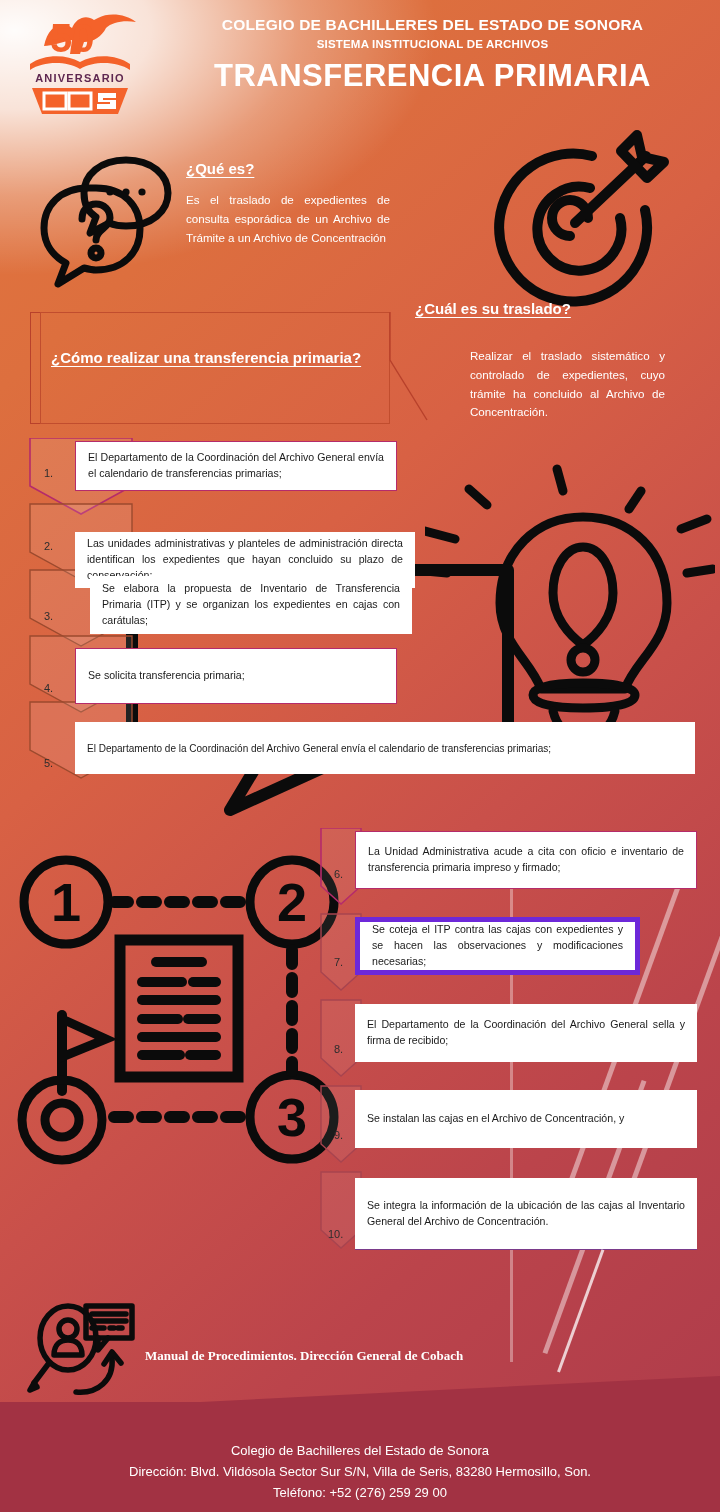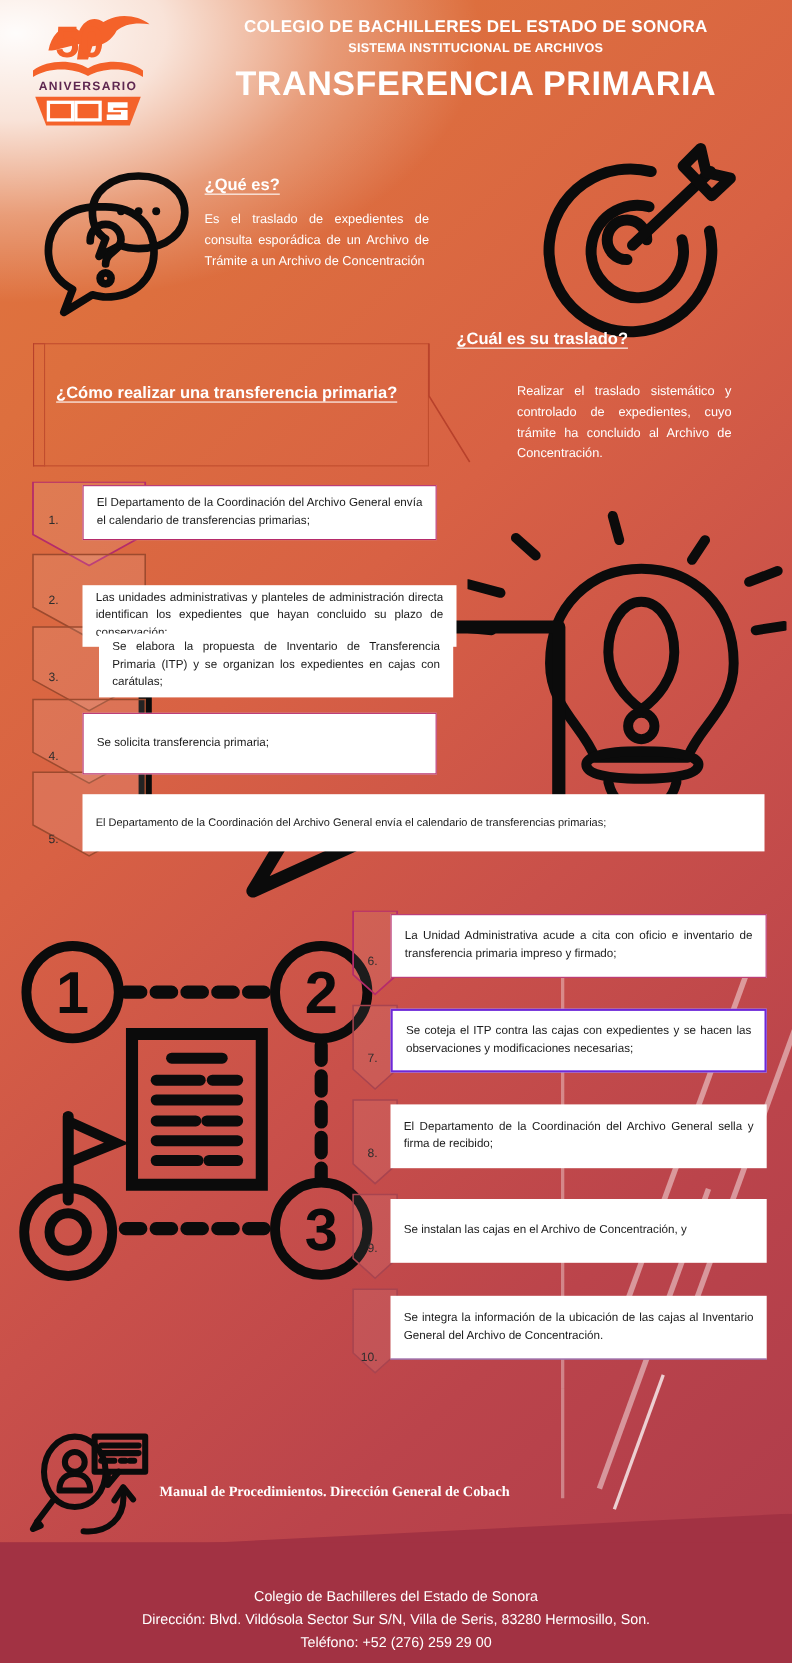--- a/index.html
+++ b/index.html
@@ -279,24 +279,24 @@
     </g>
   </svg>
 
   <div class="step-num" style="left:334px; top:868px;">6.</div>
   <div class="step-num" style="left:334px; top:956px;">7.</div>
   <div class="step-num" style="left:334px; top:1043px;">8.</div>
   <div class="step-num" style="left:334px; top:1129px;">9.</div>
   <div class="step-num" style="left:328px; top:1228px;">10.</div>
 
   <div class="step-box" style="left:355px; top:831px; width:342px; height:58px; border:1px solid #b52b6b;">La Unidad Administrativa acude a cita con oficio e inventario de transferencia primaria impreso y firmado;</div>
-  <div class="step-box" style="left:355px; top:917px; width:342px; height:58px; border:2px solid #6d28d9;">Se coteja el ITP contra las cajas con expedientes y se hacen las observaciones y modificaciones necesarias;</div>
+  <div class="step-box" style="left:355px; top:917px; width:285px; height:58px; border:5px solid #6d28d9;">Se coteja el ITP contra las cajas con expedientes y se hacen las observaciones y modificaciones necesarias;</div>
   <div class="step-box" style="left:355px; top:1004px; width:342px; height:58px;">El Departamento de la Coordinación del Archivo General sella y firma de recibido;</div>
   <div class="step-box" style="left:355px; top:1090px; width:342px; height:58px;">Se instalan las cajas en el Archivo de Concentración, y</div>
-  <div class="step-box" style="left:355px; top:1178px; width:342px; height:58px; border-bottom:1px solid #7a3a8a;">Se integra la información de la ubicación de las cajas al Inventario General del Archivo de Concentración.</div>
+  <div class="step-box" style="left:355px; top:1178px; width:342px; height:72px; border-bottom:1px solid #7a3a8a;">Se integra la información de la ubicación de las cajas al Inventario General del Archivo de Concentración.</div>
 
   <svg class="icon-svg" style="left:26px; top:1300px; width:120px; height:100px;" viewBox="0 0 120 100">
     <g fill="none" stroke="#0b0b0b" stroke-width="5.5" stroke-linecap="round" stroke-linejoin="round">
       <ellipse cx="42" cy="38" rx="28" ry="32"></ellipse>
       <path d="M23 63 L8 83"></path>
       <path d="M8 83 L4 90 L11 87 Z"></path>
       <circle cx="42" cy="29" r="9"></circle>
       <path d="M28 55 C28 45, 34 40, 42 40 C50 40, 56 45, 56 55 Z"></path>
       <rect x="60" y="6" width="46" height="32"></rect>
       <path d="M66 14 L100 14"></path>

